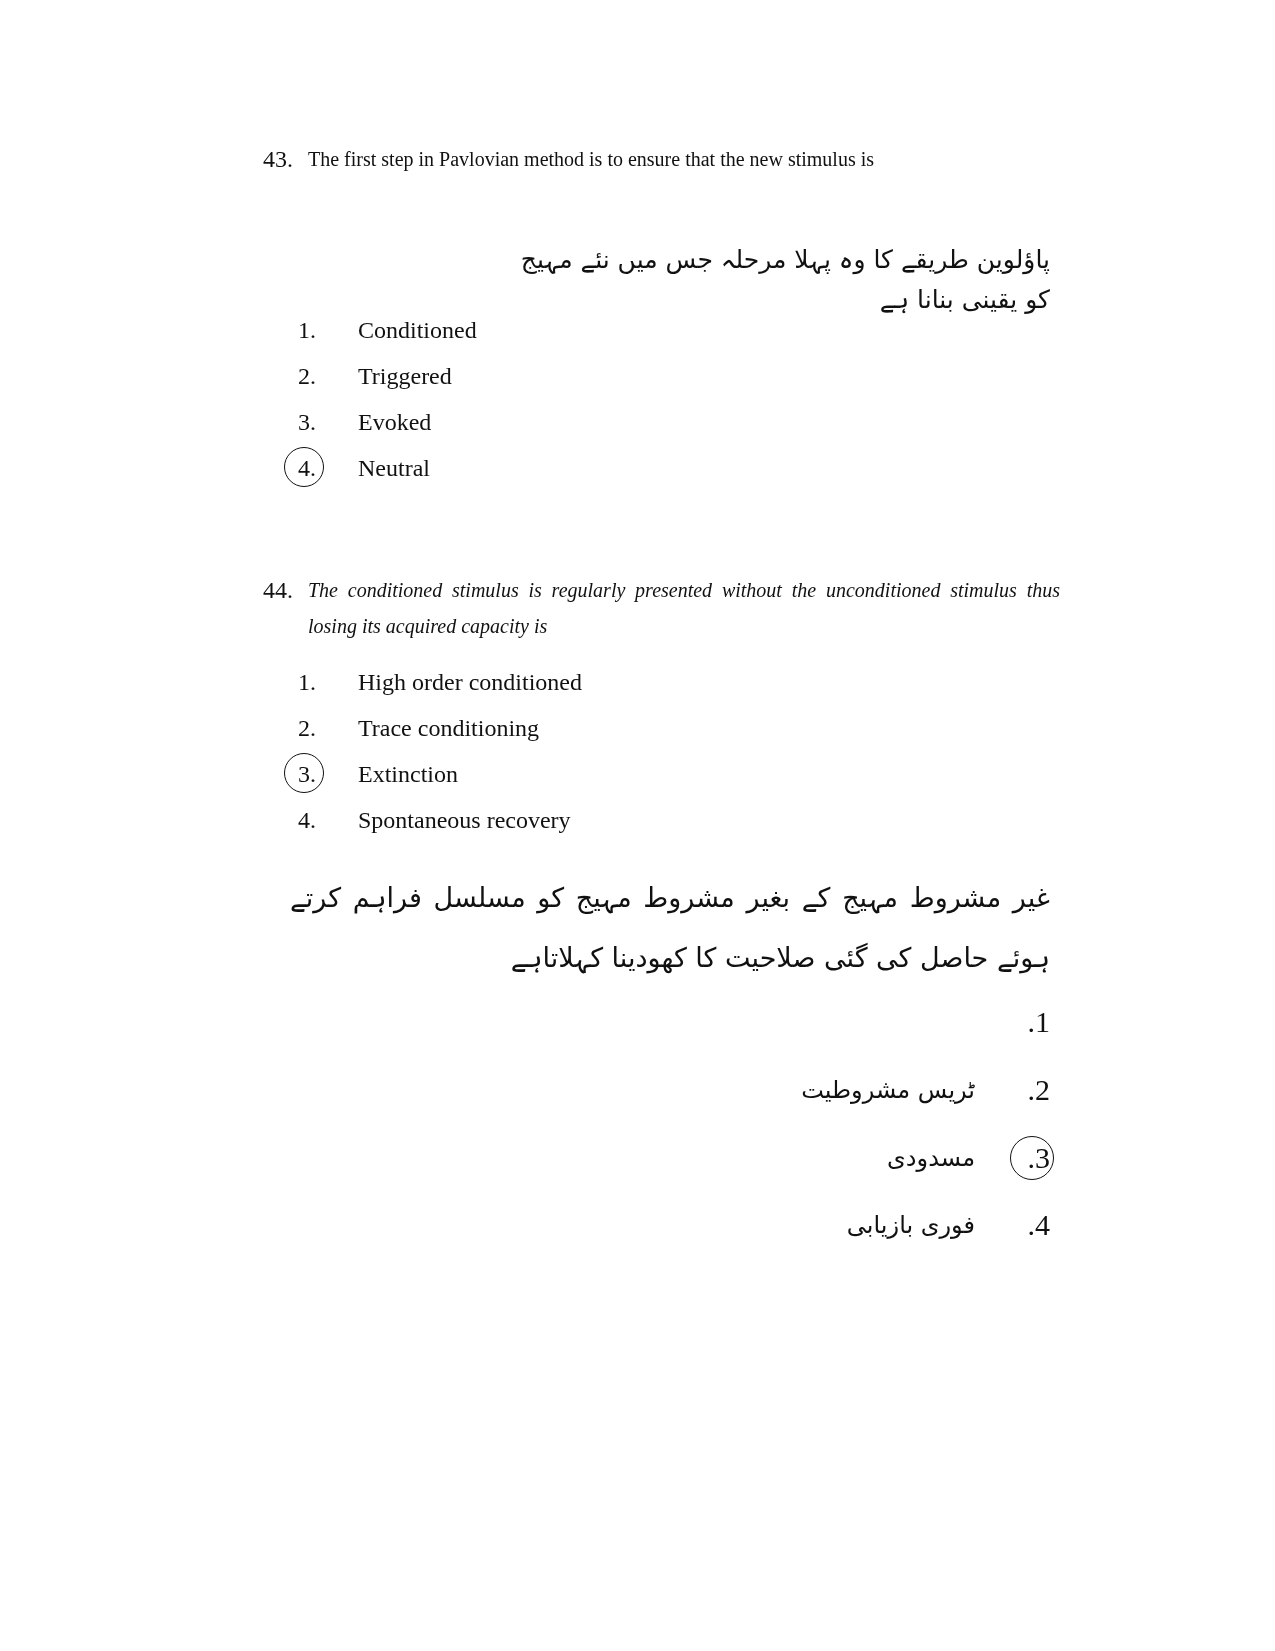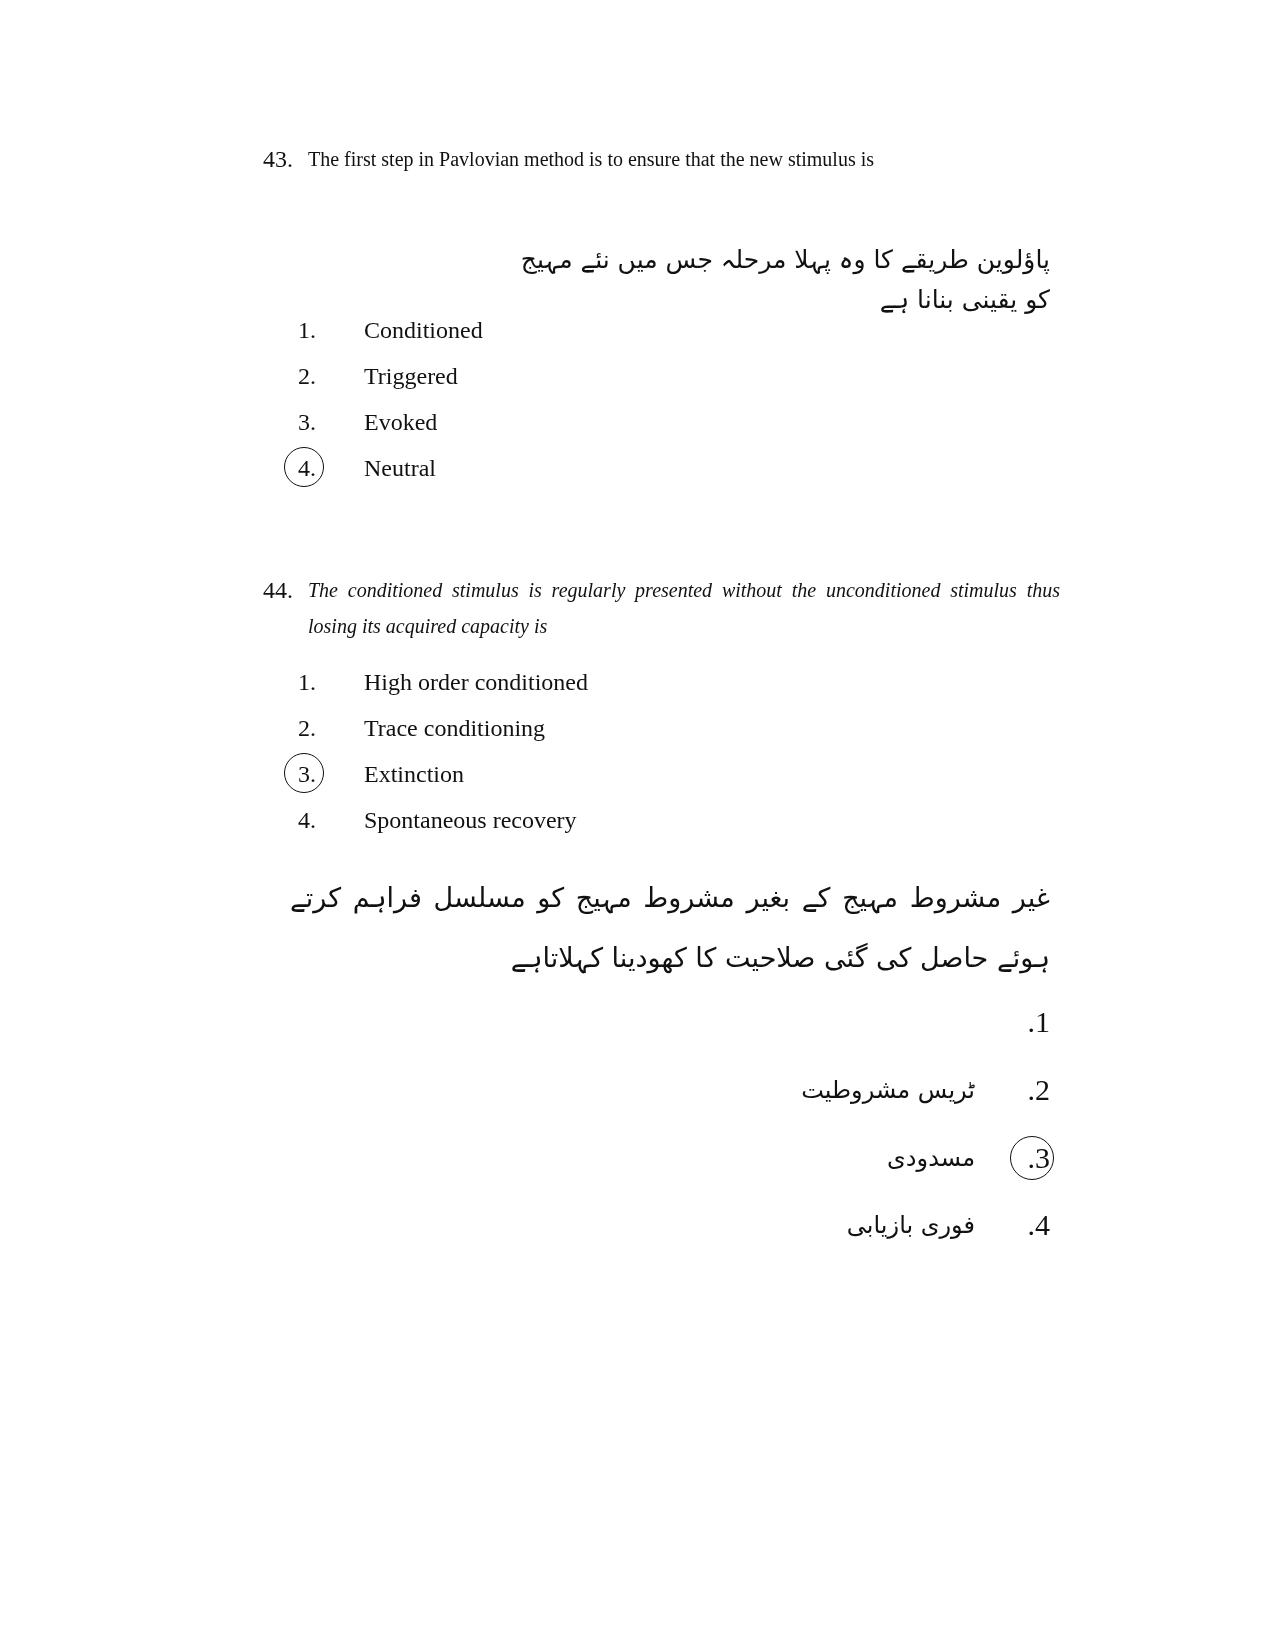--- a/index.html
+++ b/index.html
@@ -48,21 +48,21 @@
       line-height: 40px;
     }
     .opt-num {
       position: absolute;
       left: 16px;
       top: 0;
       width: 30px;
     }
     .opt-label {
       position: absolute;
-      left: 82px;
+      left: 76px;
       top: 0;
       white-space: nowrap;
     }
     .opt-num.circled::before {
       content: "";
       position: absolute;
       left: -14px;
       top: -1px;
       width: 40px;
       height: 40px;

